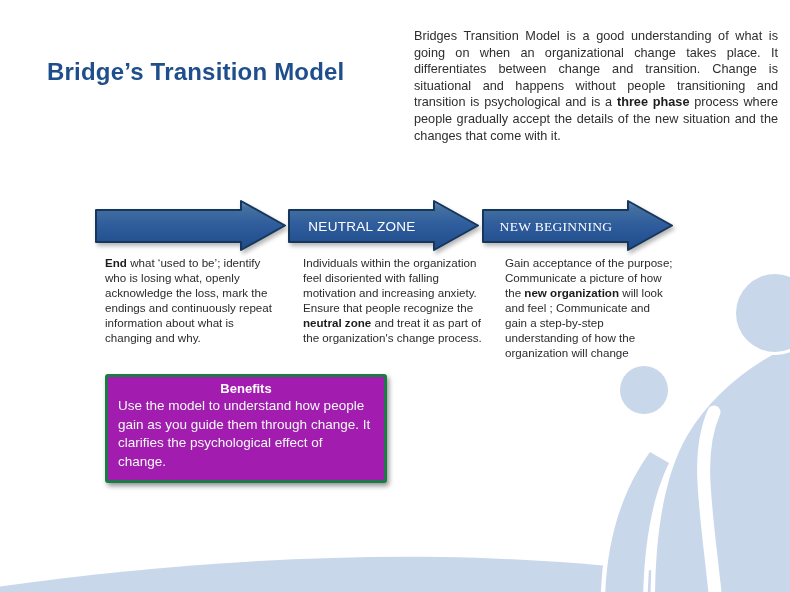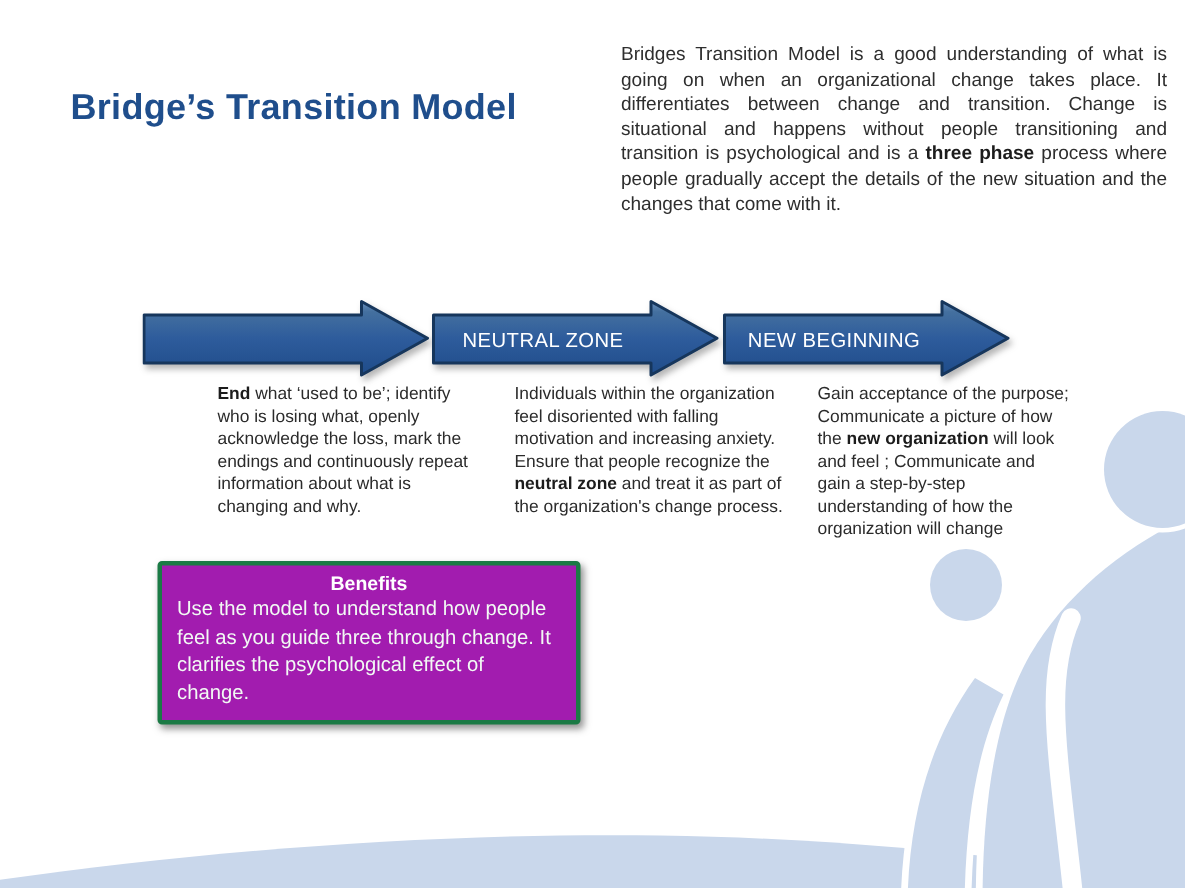--- a/index.html
+++ b/index.html
@@ -36,26 +36,26 @@
     filter: drop-shadow(2px 3px 2px rgba(90,90,90,0.45));
   }
   .arrow svg { position: absolute; inset: 0; }
   .arrow-label {
     position: absolute; left: 2px; top: 11px; width: 144px; height: 33px;
     display: flex; align-items: center; justify-content: center;
     color: #ffffff; font-size: 13.5px; letter-spacing: 0.3px;
   }
   #arrow-0 { left: 95px; }
   #arrow-1 { left: 288px; }
-  #arrow-2 { left: 482px; }
+  #arrow-2 { left: 482px; font-family: Liberation Serif, serif; }
 
   
   .stage-body {
     position: absolute; top: 255px; z-index: 2;
-    font-size: 11.6px; line-height: 15px; color: #2b2b2b; margin-left: 40px;
+    font-size: 11.6px; line-height: 15px; color: #2b2b2b;
   }
   #stage-body-0 { left: 105px; width: 172px; }
   #stage-body-1 { left: 303px; width: 180px; }
   #stage-body-2 { left: 505px; width: 168px; }
 
   
   .benefits {
     position: absolute; left: 105px; top: 374px; width: 282px; z-index: 2;
     background: #a21caf;
     border: 3px solid #1B7A45;
@@ -124,16 +124,16 @@
   </div>
 
   <p class="stage-body" id="stage-body-0"><b>End</b><span> what ‘used to be’; identify who is losing what, openly acknowledge the loss, mark the endings and continuously repeat information about what is changing and why.</span></p>
 
   <p class="stage-body" id="stage-body-1"><span>Individuals within the organization feel disoriented with falling motivation and increasing anxiety. Ensure that people recognize the </span><b>neutral zone</b><span> and treat it as part of the organization's change process.</span></p>
 
   <p class="stage-body" id="stage-body-2"><span>Gain acceptance of the purpose; Communicate a picture of how the </span><b>new organization</b><span> will look and feel ; Communicate and gain a step-by-step understanding of how the organization will change</span></p>
 
   <div class="benefits">
     <div class="benefits-title">Benefits</div>
-    <div class="benefits-body">Use the model to understand how people feel as you guide three through change. It clarifies the psychological effect of change.</div>
+    <div class="benefits-body">Use the model to understand how people gain as you guide them through change. It clarifies the psychological effect of change.</div>
   </div>
 
 </div>
 
 </body></html>

